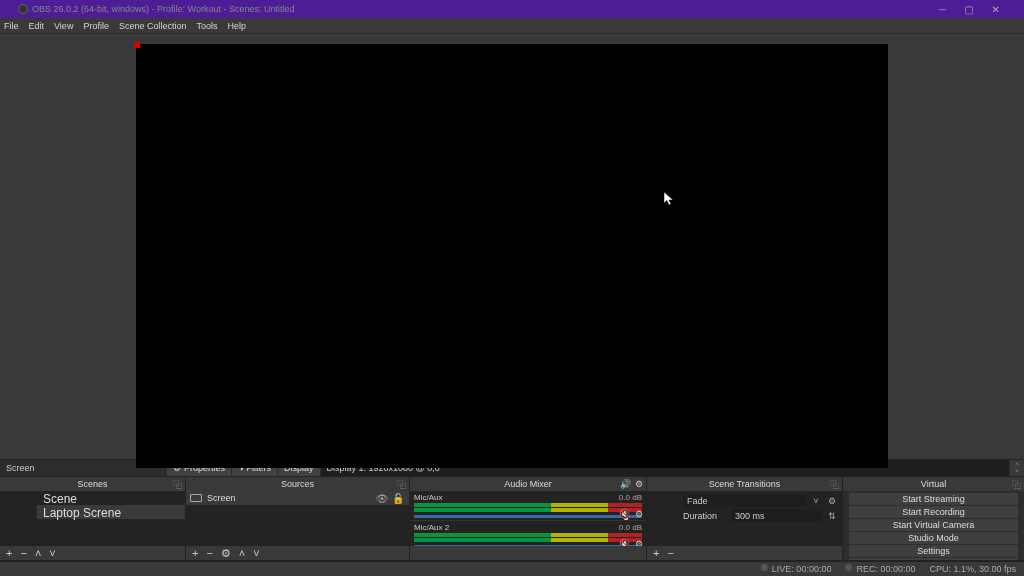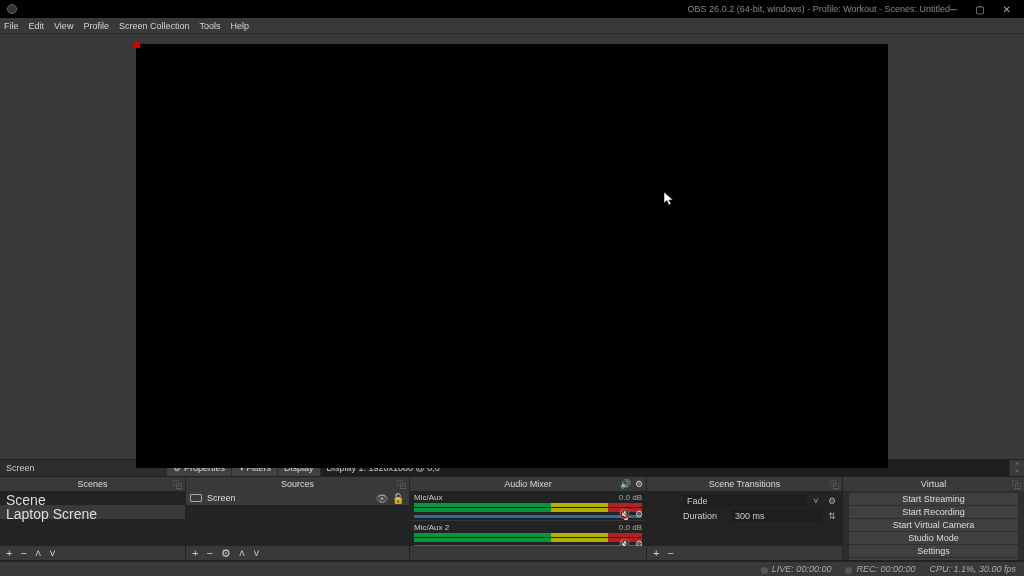--- a/index.html
+++ b/index.html
@@ -1,18 +1,18 @@
 <!DOCTYPE html>
 <html><head>
 <meta charset="utf-8">
 <style>
 * { margin: 0; padding: 0; box-sizing: border-box; font-family: "Segoe UI", Arial, sans-serif; }
 body { background: #393939; color: #d4d4d4; font-size: 10px; overflow: hidden; width: 1024px; height: 576px; position: relative; }
 
-.titlebar { height: 18px; background: #000000; display: flex; align-items: center; padding: 0 7px; color: #888; font-size: 9px; text-align: right; }
+.titlebar { height: 18px; background: #4c1d95; display: flex; align-items: center; padding: 0 18px; color: #888; font-size: 9px; }
 .titlebar .logo-icon { width: 10px; height: 10px; border-radius: 50%; background: #333; border: 1px solid #666; margin-right: 4px; }
 .titlebar .title-text { flex: 1; overflow: hidden; white-space: nowrap; }
 .win-controls { display: flex; gap: 18px; margin-right: 6px; color: #aaa; font-size: 10px; }
 .win-controls span { cursor: default; }
 
 .menubar { height: 16px; background: #393939; display: flex; align-items: center; padding: 0 4px; gap: 10px; font-size: 9px; color: #d4d4d4; border-bottom: 1px solid #2b2b2b; }
 .menubar span { cursor: default; }
 
 .preview-area { position: relative; height: 425px; background: #393939; }
 .preview-canvas { position: absolute; left: 136px; top: 10px; width: 752px; height: 424px; background: #000; }
@@ -32,21 +32,21 @@
 .panel-header .pop-icon { position: absolute; right: 3px; top: 2px; font-size: 9px; color: #aaa; }
 .panel-body { flex: 1; background: #232323; overflow: hidden; position: relative; }
 .panel-footer { height: 14px; background: #393939; display: flex; align-items: center; gap: 8px; padding: 0 6px; font-size: 11px; color: #ccc; }
 
 .p-scenes { width: 186px; }
 .p-sources { width: 224px; }
 .p-mixer { width: 237px; }
 .p-trans { width: 196px; }
 .p-controls { flex: 1; }
 
-.list-row { height: 14px; padding: 1px 6px; font-size: 14px; color: #ddd; }
+.list-row { height: 14px; padding: 1px 6px; font-size: 12px; color: #ddd; margin-left: 37px; }
 .list-row.sel { background: #3a3a3a; }
 
 .src-row { display: flex; align-items: center; height: 14px; padding: 1px 4px; font-size: 9px; color: #ddd; background: #3a3a3a; }
 .src-row .mon-icon { width: 12px; height: 8px; border: 1px solid #aaa; margin-right: 5px; border-radius: 1px; }
 .src-row .spacer { flex: 1; }
 .src-row .eye { font-size: 10px; color: #aaa; margin-left: 4px; }
 
 .mixer-track { padding: 2px 4px 2px 4px; border-bottom: 1px solid #333; position:relative; }
 .mixer-head { display: flex; align-items: flex-start; font-size: 8px; color: #ccc; }
 .mixer-head .tname { flex: 1; }
@@ -62,21 +62,21 @@
 
 .trans-body { padding: 2px 4px; font-size: 9px; color: #ccc; }
 .trans-row { display: flex; align-items: center; height: 15px; gap: 4px; margin-left: 32px; }
 .trans-row .lbl { width: 44px; }
 .trans-row .val { flex: 1; background: #1e1e1e; padding: 1px 4px; font-size: 9px; height: 13px; display:flex; align-items:center; }
 .trans-row .gear, .trans-row .step { width: 12px; text-align: center; color:#aaa; font-size:9px; }
 
 .ctrl-btn { margin: 1px 6px; background: #3f3f3f; text-align: center; padding: 1px 0; font-size: 9px; color: #ddd; border-radius: 1px; cursor: default; }
 
 .statusbar { height: 15px; background: #393939; display: flex; align-items: center; justify-content: flex-end; gap: 14px; padding: 0 8px; font-size: 9px; color: #aaa; border-top:1px solid #222; }
-.status-item { display: flex; align-items: flex-end; gap: 4px; font-style: italic; }
+.status-item { display: flex; align-items: flex-start; gap: 4px; }
 .dot { width: 7px; height: 7px; border-radius: 50%; background: #555; display:inline-block; }
 
 svg { display: block; }
 .ico-gear::before { content: "⚙"; font-size:9px; }
 </style>
 </head>
 <body>
 
 <div class="titlebar">
   <span class="logo-icon"></span>
@@ -86,21 +86,21 @@
     <span>▢</span>
     <span>✕</span>
   </div>
 </div>
 
 <div class="menubar">
   <span>File</span>
   <span>Edit</span>
   <span>View</span>
   <span>Profile</span>
-  <span>Screen Collection</span>
+  <span>Scene Collection</span>
   <span>Tools</span>
   <span>Help</span>
 </div>
 
 <div class="preview-area">
   <div class="preview-canvas"></div>
   <div class="red-handle"></div>
   <div class="cursor">
     <svg width="10" height="14" viewBox="0 0 10 14">
         <path d="M0 0 L0 11 L3 8.5 L5 13 L7 12 L5 8 L9 8 Z" fill="#fff" stroke="#000" stroke-width="0.5"></path>

